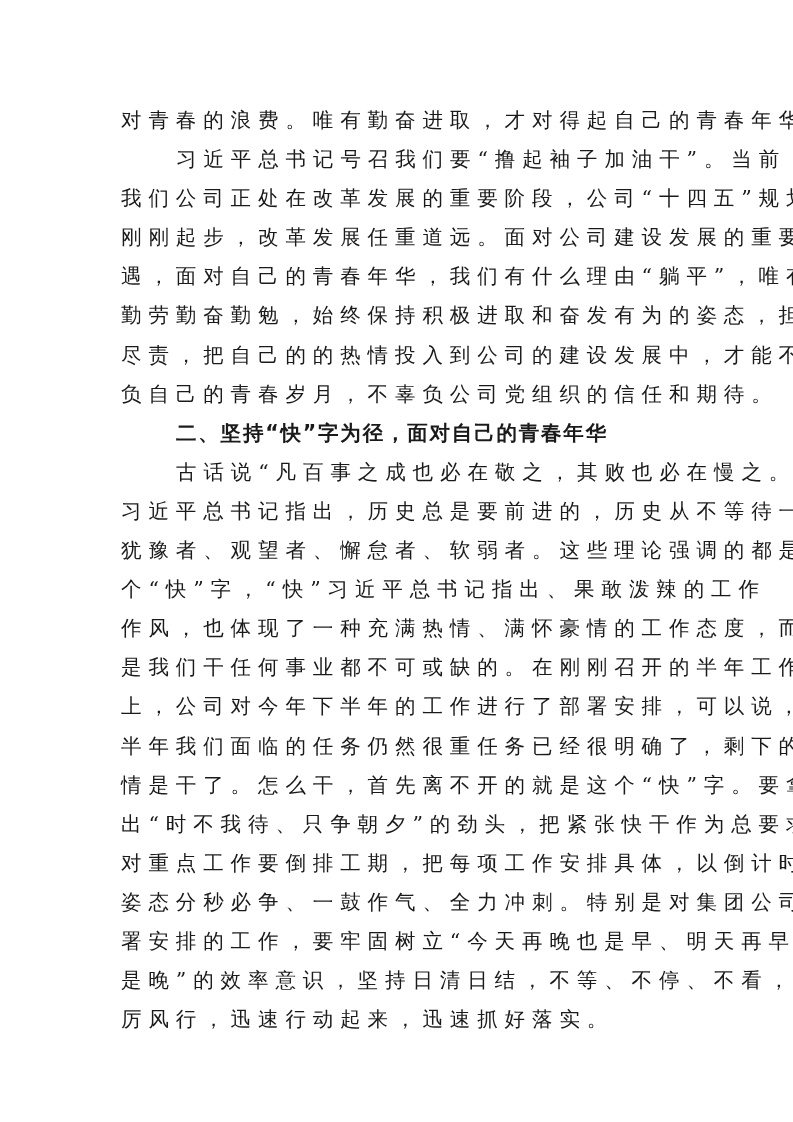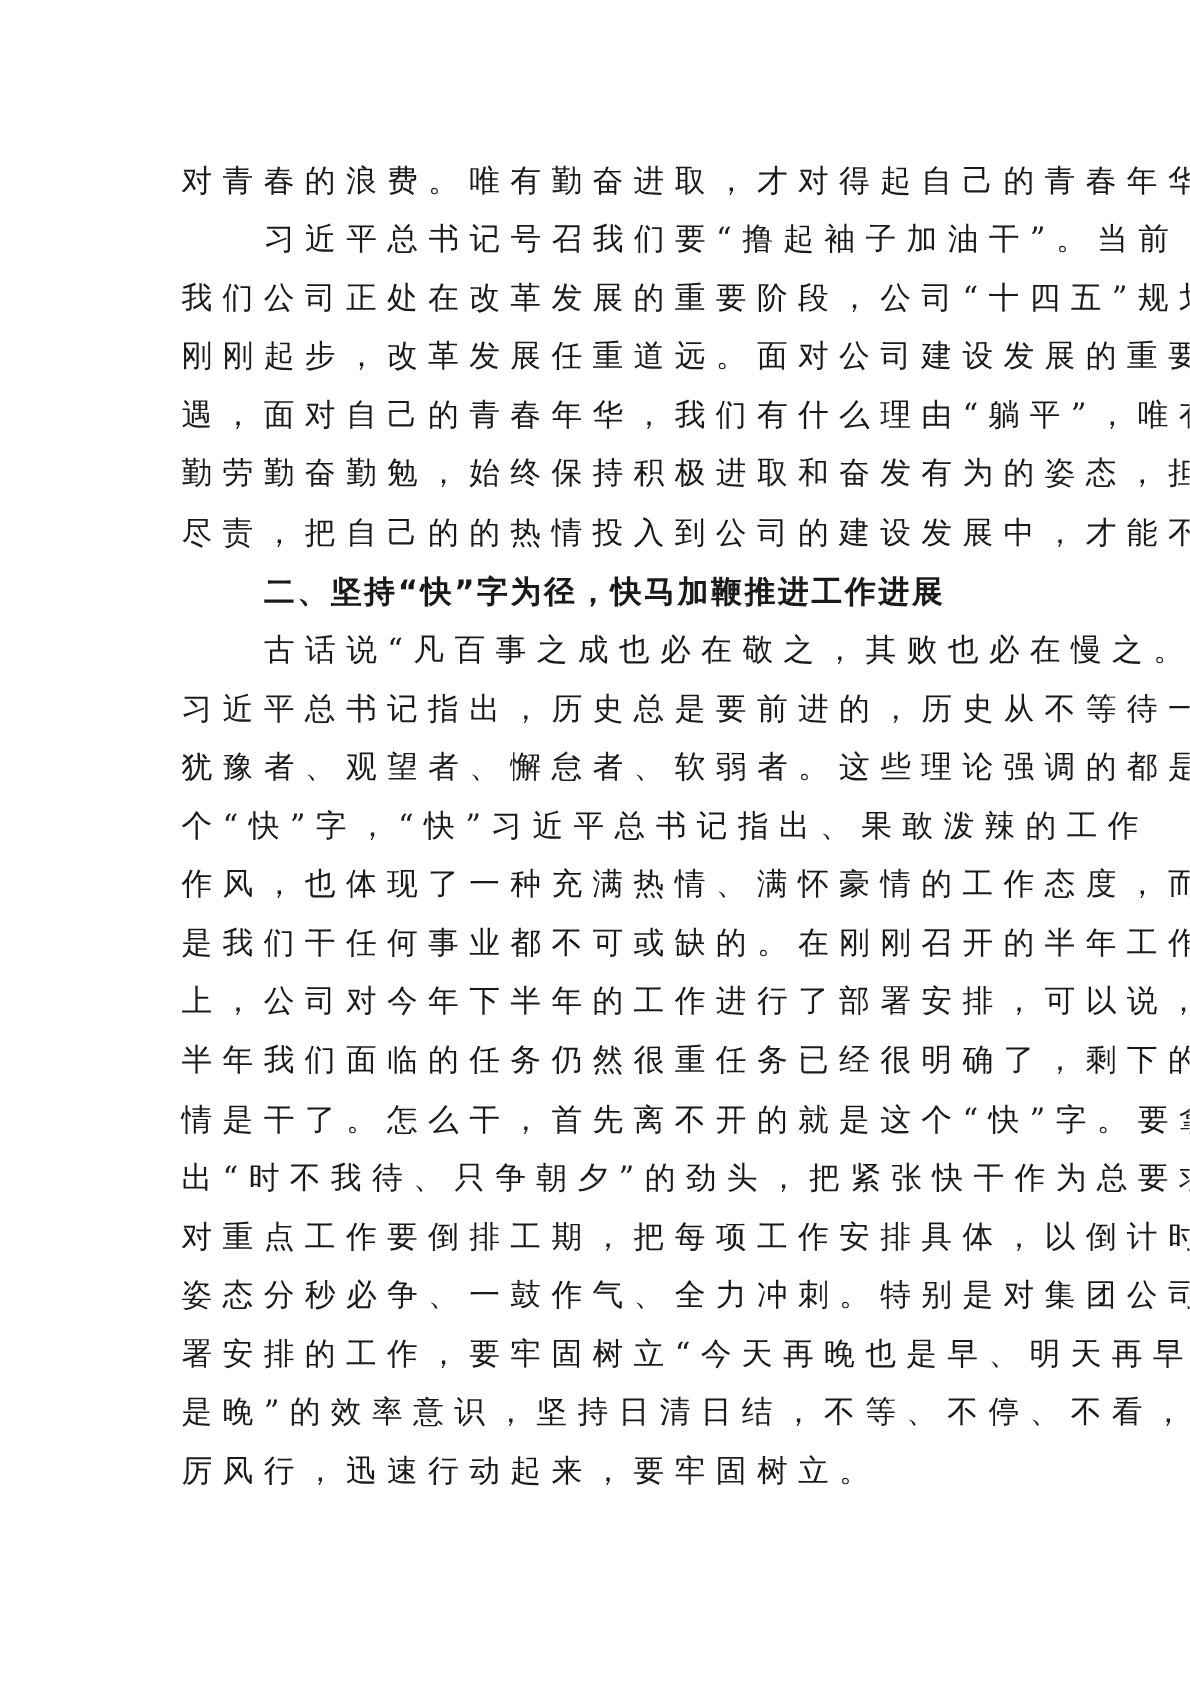--- a/index.html
+++ b/index.html
@@ -23,31 +23,32 @@
 <div class="page">
 
   <div class="line">对青春的浪费。唯有勤奋进取，才对得起自己的青春年华。</div>
 
   <div class="line indent">习近平总书记号召我们要“撸起袖子加油干”。当前，</div>
   <div class="line">我们公司正处在改革发展的重要阶段，公司“十四五”规划</div>
   <div class="line">刚刚起步，改革发展任重道远。面对公司建设发展的重要机</div>
   <div class="line">遇，面对自己的青春年华，我们有什么理由“躺平”，唯有</div>
   <div class="line">勤劳勤奋勤勉，始终保持积极进取和奋发有为的姿态，担责</div>
   <div class="line">尽责，把自己的的热情投入到公司的建设发展中，才能不辜</div>
+  <div class="line">负自己的青春岁月，不辜负公司党组织的信任和期待。</div>
 
-  <div class="line indent heading">二、坚持“快”字为径，快马加鞭推进工作进展</div>
+  <div class="line indent heading">二、坚持“快”字为径，面对自己的青春年华</div>
 
   <div class="line indent">古话说“凡百事之成也必在敬之，其败也必在慢之。”</div>
   <div class="line">习近平总书记指出，历史总是要前进的，历史从不等待一切</div>
   <div class="line">犹豫者、观望者、懈怠者、软弱者。这些理论强调的都是一</div>
   <div class="line">个“快”字，“快”习近平总书记指出、果敢泼辣的工作</div>
   <div class="line">作风，也体现了一种充满热情、满怀豪情的工作态度，而这</div>
   <div class="line">是我们干任何事业都不可或缺的。在刚刚召开的半年工作会</div>
   <div class="line">上，公司对今年下半年的工作进行了部署安排，可以说，下</div>
   <div class="line">半年我们面临的任务仍然很重任务已经很明确了，剩下的事</div>
   <div class="line">情是干了。怎么干，首先离不开的就是这个“快”字。要拿</div>
   <div class="line">出“时不我待、只争朝夕”的劲头，把紧张快干作为总要求，</div>
   <div class="line">对重点工作要倒排工期，把每项工作安排具体，以倒计时的</div>
   <div class="line">姿态分秒必争、一鼓作气、全力冲刺。特别是对集团公司部</div>
   <div class="line">署安排的工作，要牢固树立“今天再晚也是早、明天再早也</div>
   <div class="line">是晚”的效率意识，坚持日清日结，不等、不停、不看，雷</div>
-  <div class="line">厉风行，迅速行动起来，要牢固树立。</div>
+  <div class="line">厉风行，迅速行动起来，迅速抓好落实。</div>
 </div>
 
 </body></html>

